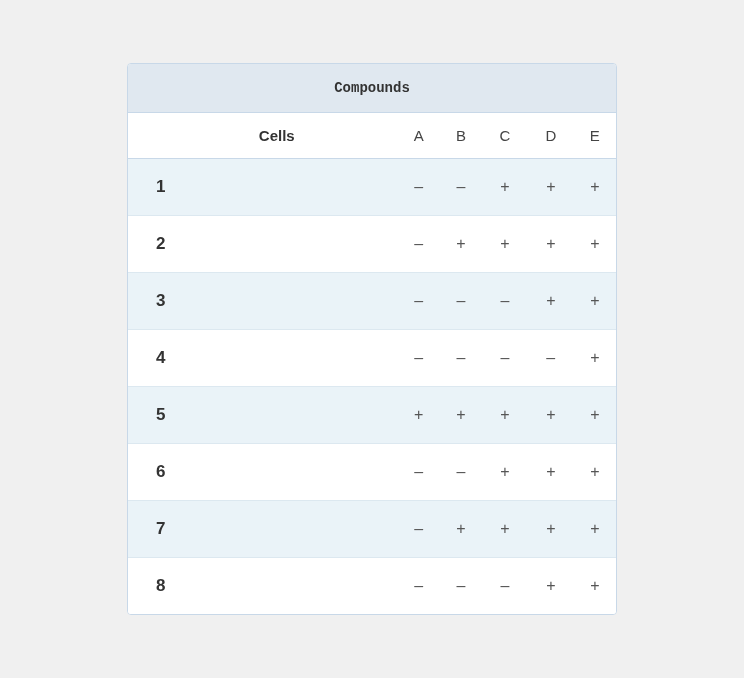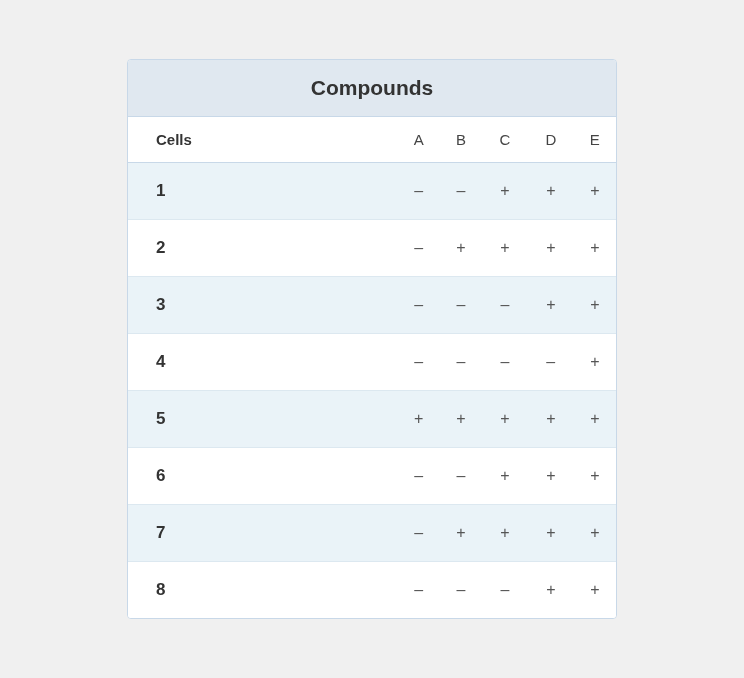--- a/index.html
+++ b/index.html
@@ -23,41 +23,42 @@
       border-radius: 4px;
       overflow: hidden;
       width: 490px;
     }
 
     .table-header {
       background: #e0e8f0;
       text-align: center;
       padding: 16px 0;
       font-weight: bold;
-      font-size: 21px;
+      font-size: 14px;
       color: #333;
       border-bottom: 1px solid #c8d8e8;
+      font-family: Liberation Mono, monospace;
     }
 
     table {
       width: 100%;
       border-collapse: collapse;
     }
 
     thead tr th {
       padding: 14px 0;
       text-align: center;
       font-weight: normal;
       font-size: 15px;
       color: #444;
       border-bottom: 1px solid #c8d8e8;
     }
 
     thead tr th:first-child {
-      text-align: left;
+      text-align: center;
       padding-left: 28px;
       font-weight: bold;
       color: #333;
     }
 
     tbody tr {
       border-bottom: 1px solid #dce8f0;
     }
 
     tbody tr:nth-child(odd) {

